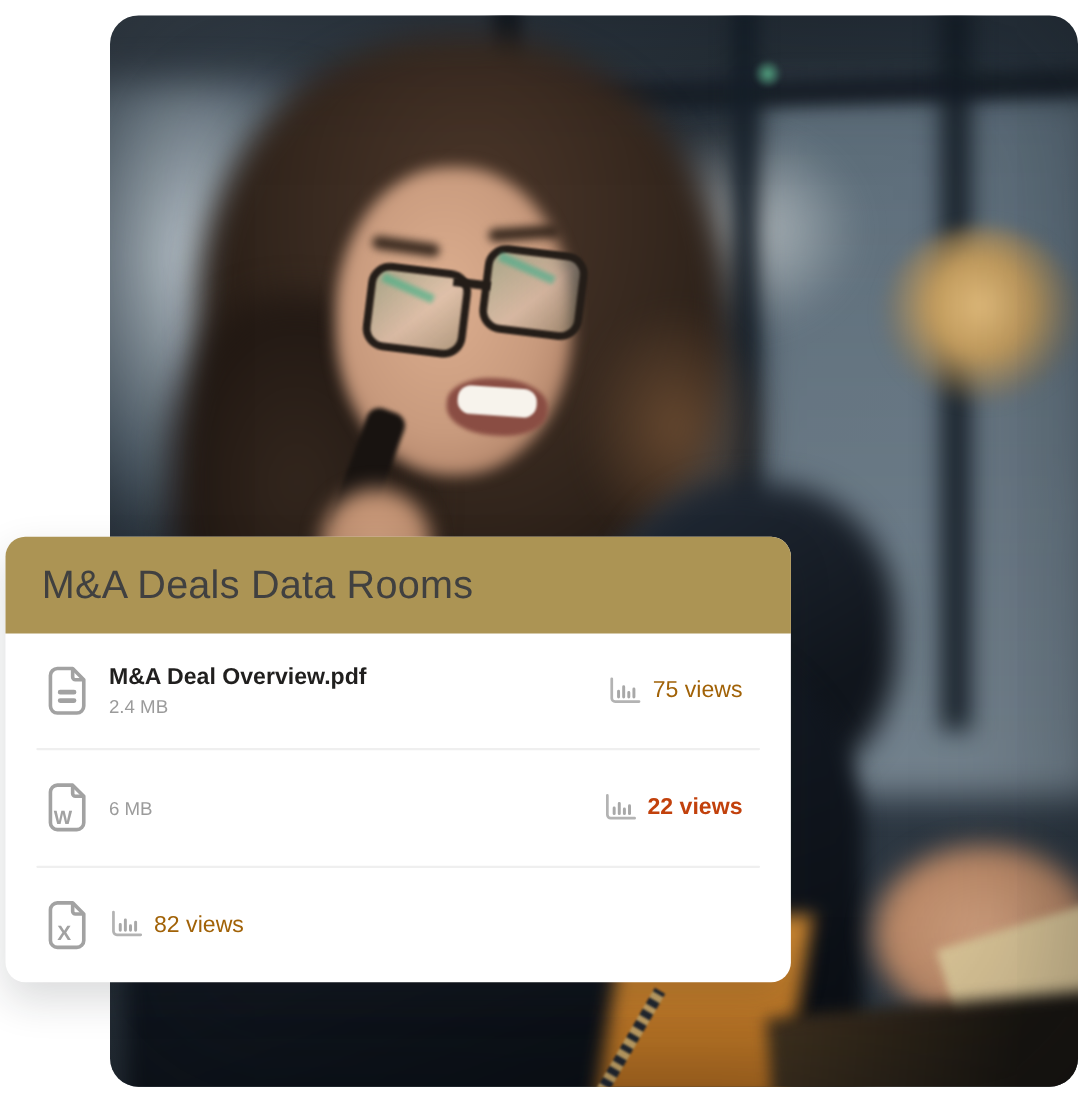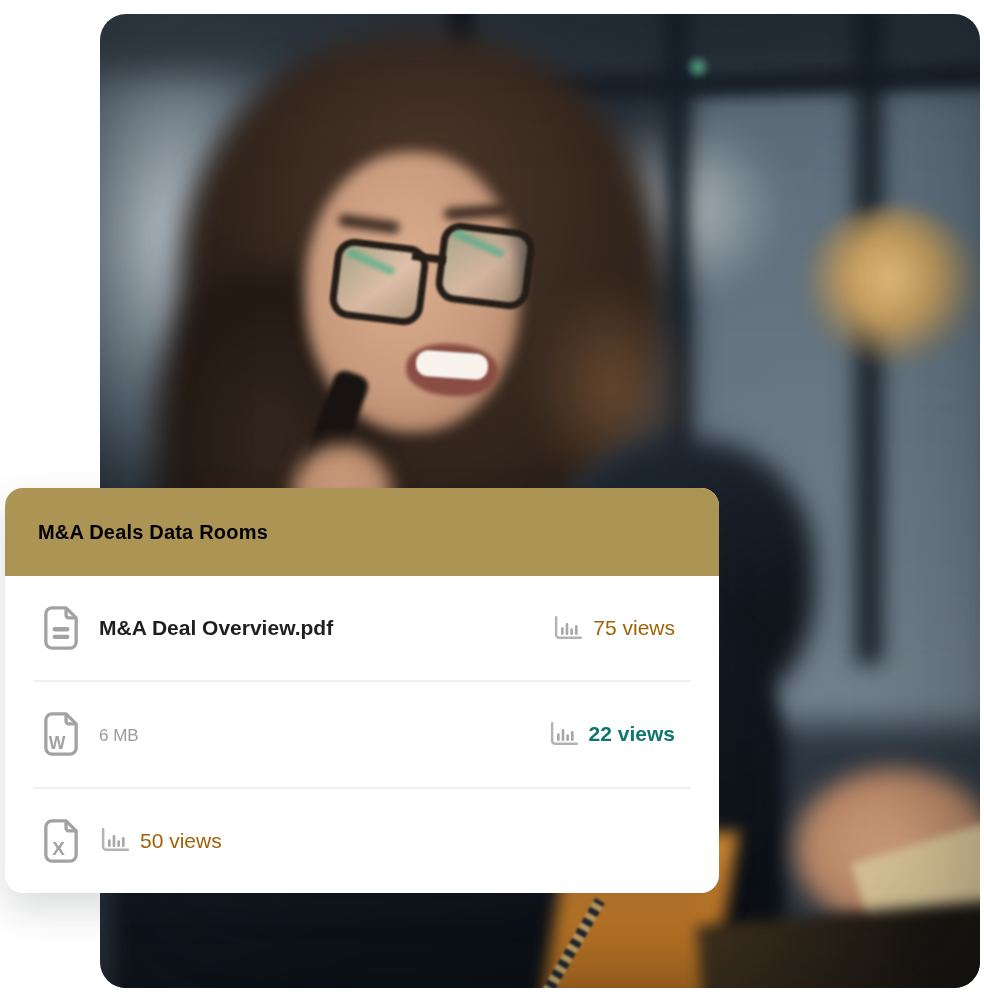--- a/index.html
+++ b/index.html
@@ -82,32 +82,32 @@
   .desk{left:600px;top:898px;width:320px;height:100px;
       background:linear-gradient(100deg,#41321f,#191510 70%);transform:rotate(-5deg);filter:blur(7px);}
   .vignette{inset:0;box-shadow:inset 0 0 140px rgba(5,10,16,.38);border-radius:26px;}
 
   
   .card{position:absolute;left:5px;top:488px;width:714px;height:405px;
         background:#ffffff;border-radius:18px;z-index:5;
         box-shadow:0 16px 38px rgba(25,30,38,.16);display:flex;flex-direction:column;}
   .card-header{height:88px;border-radius:18px 18px 0 0;display:flex;align-items:center;
         padding-left:33px;box-sizing:border-box;}
-  .card-title{color:#000000;font-size:20px;font-weight:700;letter-spacing:.2px;}
+  .card-title{color:#404040;font-size:36px;font-weight:400;letter-spacing:.2px;}
   .rows{flex:1;display:flex;flex-direction:column;}
   .file-row{flex:1;display:flex;align-items:center;padding:0 44px 0 34px;cursor:pointer;}
   .divider{height:2px;background:#efefef;margin:0 28px;border-radius:2px;}
   .file-icon{width:44px;height:48px;flex:0 0 auto;margin-right:16px;}
   .file-meta{flex:1;min-width:0;}
   .file-name{font-size:21px;font-weight:700;color:#201f1e;line-height:1.25;}
   .file-size{font-size:17px;color:#9b9b9b;margin-top:4px;}
   .views{display:flex;align-items:center;gap:10px;flex:0 0 auto;}
   .views-icon{width:31px;height:27px;}
   .views-label{font-size:21px;color:#a16207;white-space:nowrap;}
-  .views-bold .views-label{font-weight:700;color:#0f766e;}
+  .views-bold .views-label{font-weight:700;color:#c2410c;}
 </style>
 </head>
 <body>
 
 <div class="stage">
 
   <div class="photo" title="Smiling woman with glasses talking on a mobile phone in a bright office">
     <div class="layer pane-left"></div>
     <div class="layer pane-right"></div>
     <div class="layer glow-big"></div>
@@ -151,20 +151,21 @@
     <div class="rows">
 
       <div class="file-row">
         <svg class="file-icon" viewBox="0 0 34 38">
           <path d="M21,3 H10 a5,5 0 0 0 -5,5 v22 a5,5 0 0 0 5,5 h14 a5,5 0 0 0 5,-5 V11 Z" fill="none" stroke="#a2a2a2" stroke-width="2.6" stroke-linejoin="round"></path>
           <path d="M21,3 v6 a2,2 0 0 0 2,2 h6" fill="none" stroke="#a2a2a2" stroke-width="2.6" stroke-linejoin="round"></path>
           <path d="M12,20 h10 M12,26 h10" stroke="#a2a2a2" stroke-width="3.4" stroke-linecap="round"></path>
         </svg>
         <div class="file-meta">
           <div class="file-name">M&amp;A Deal Overview.pdf</div>
+          <div class="file-size">2.4 MB</div>
         </div>
         <div class="views">
           <svg class="views-icon" viewBox="0 0 30 26">
             <path d="M4,2 v17 a3,3 0 0 0 3,3 h21" fill="none" stroke="#b3b3b3" stroke-width="2.4" stroke-linecap="round"></path>
             <path d="M10,18 v-5 M14.5,18 v-9 M19,18 v-4 M23.5,18 v-7" stroke="#a8a8a8" stroke-width="2.6" stroke-linecap="round"></path>
           </svg>
           <span class="views-label">75 views</span>
         </div>
       </div>
 
@@ -194,20 +195,20 @@
         <svg class="file-icon" viewBox="0 0 34 38">
           <path d="M21,3 H10 a5,5 0 0 0 -5,5 v22 a5,5 0 0 0 5,5 h14 a5,5 0 0 0 5,-5 V11 Z" fill="none" stroke="#a2a2a2" stroke-width="2.6" stroke-linejoin="round"></path>
           <path d="M21,3 v6 a2,2 0 0 0 2,2 h6" fill="none" stroke="#a2a2a2" stroke-width="2.6" stroke-linejoin="round"></path>
           <text x="15" y="30" text-anchor="middle" font-size="15" font-weight="bold" fill="#a2a2a2">X</text>
         </svg>
         <div class="views">
           <svg class="views-icon" viewBox="0 0 30 26">
             <path d="M4,2 v17 a3,3 0 0 0 3,3 h21" fill="none" stroke="#b3b3b3" stroke-width="2.4" stroke-linecap="round"></path>
             <path d="M10,18 v-5 M14.5,18 v-9 M19,18 v-4 M23.5,18 v-7" stroke="#a8a8a8" stroke-width="2.6" stroke-linecap="round"></path>
           </svg>
-          <span class="views-label">50 views</span>
+          <span class="views-label">82 views</span>
         </div>
       </div>
 
     </div>
   </div>
 
 </div>
 
 </body></html>

